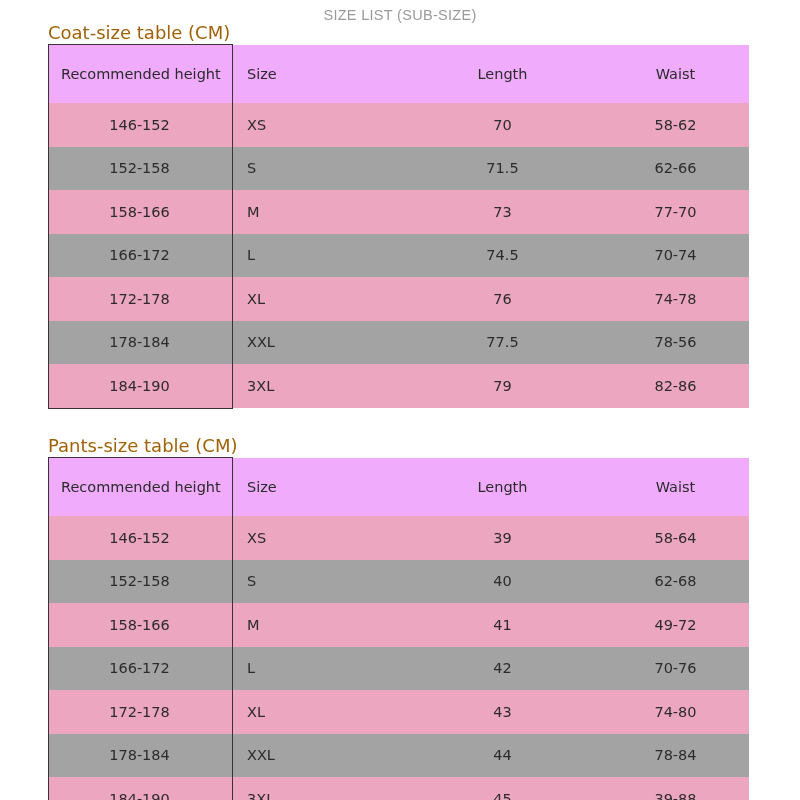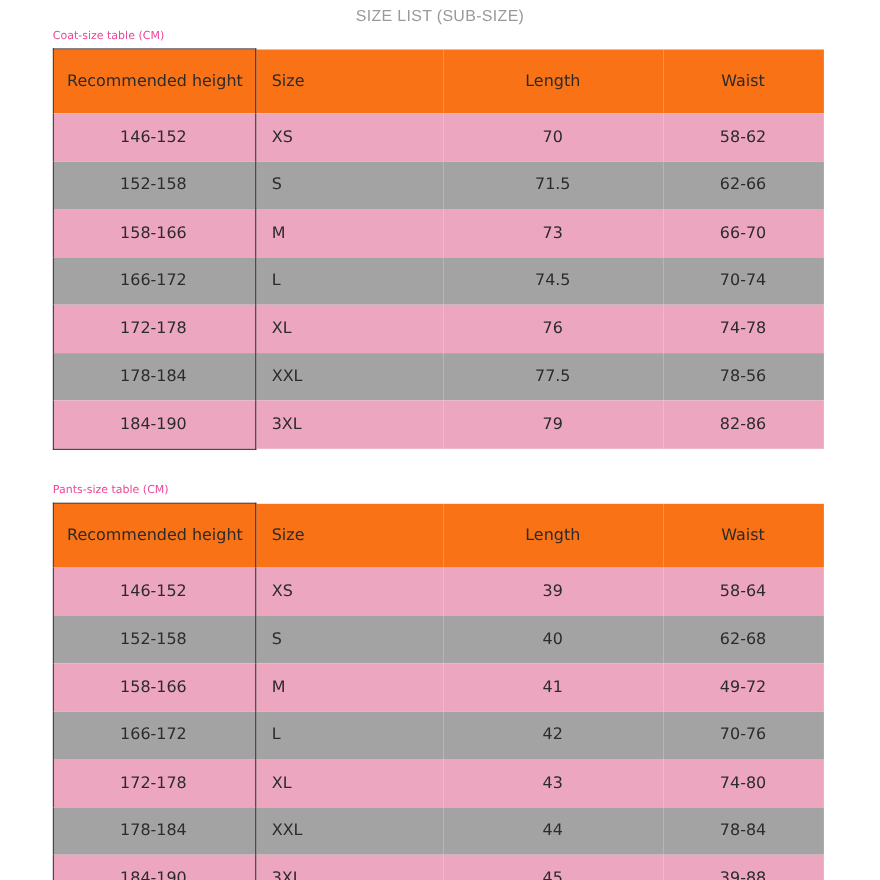--- a/index.html
+++ b/index.html
@@ -31,22 +31,22 @@
     font-family: "Liberation Sans", sans-serif;
   }
 
   
   .table-block {
     position: absolute;
     left: 48px;
     width: 700px;
   }
   .table-caption {
-    font-size: 10px;
-    color: #ec4899;
+    font-size: 18px;
+    color: #a16207;
     line-height: 17px;
     padding-bottom: 3px;
     white-space: nowrap;
   }
   .size-table {
     width: 700px;
     border-collapse: collapse;
     table-layout: fixed;
   }
   .size-table td {
@@ -55,21 +55,21 @@
     font-size: 14.5px;
     color: #2b2b2b;
     vertical-align: middle;
   }
   
   .col-height  { width: 184px; }
   .col-size    { width: 170px; }
   .col-length  { width: 200px; }
   .col-waist   { width: 146px; }
 
-  tr.row-head td { background: #f97316; }
+  tr.row-head td { background: #f0abfc; }
   tr.row-light td { background: #eda6bf; }
   tr.row-dark  td { background: #a3a3a3; }
 
   tr.row-head td { height: 58px; }
   .size-table tr.row-body td { height: 43.5px; }
 
   
   td.c-height {
     border-left: 1.4px solid #3c3236;
     border-right: 1.4px solid #3c3236;
@@ -126,21 +126,21 @@
           <tr class="row-body row-dark">
             <td class="c-height">152-158</td>
             <td class="c-size">S</td>
             <td class="c-length">71.5</td>
             <td class="c-waist">62-66</td>
           </tr>
           <tr class="row-body row-light">
             <td class="c-height">158-166</td>
             <td class="c-size">M</td>
             <td class="c-length">73</td>
-            <td class="c-waist">66-70</td>
+            <td class="c-waist">77-70</td>
           </tr>
           <tr class="row-body row-dark">
             <td class="c-height">166-172</td>
             <td class="c-size">L</td>
             <td class="c-length">74.5</td>
             <td class="c-waist">70-74</td>
           </tr>
           <tr class="row-body row-light">
             <td class="c-height">172-178</td>
             <td class="c-size">XL</td>

